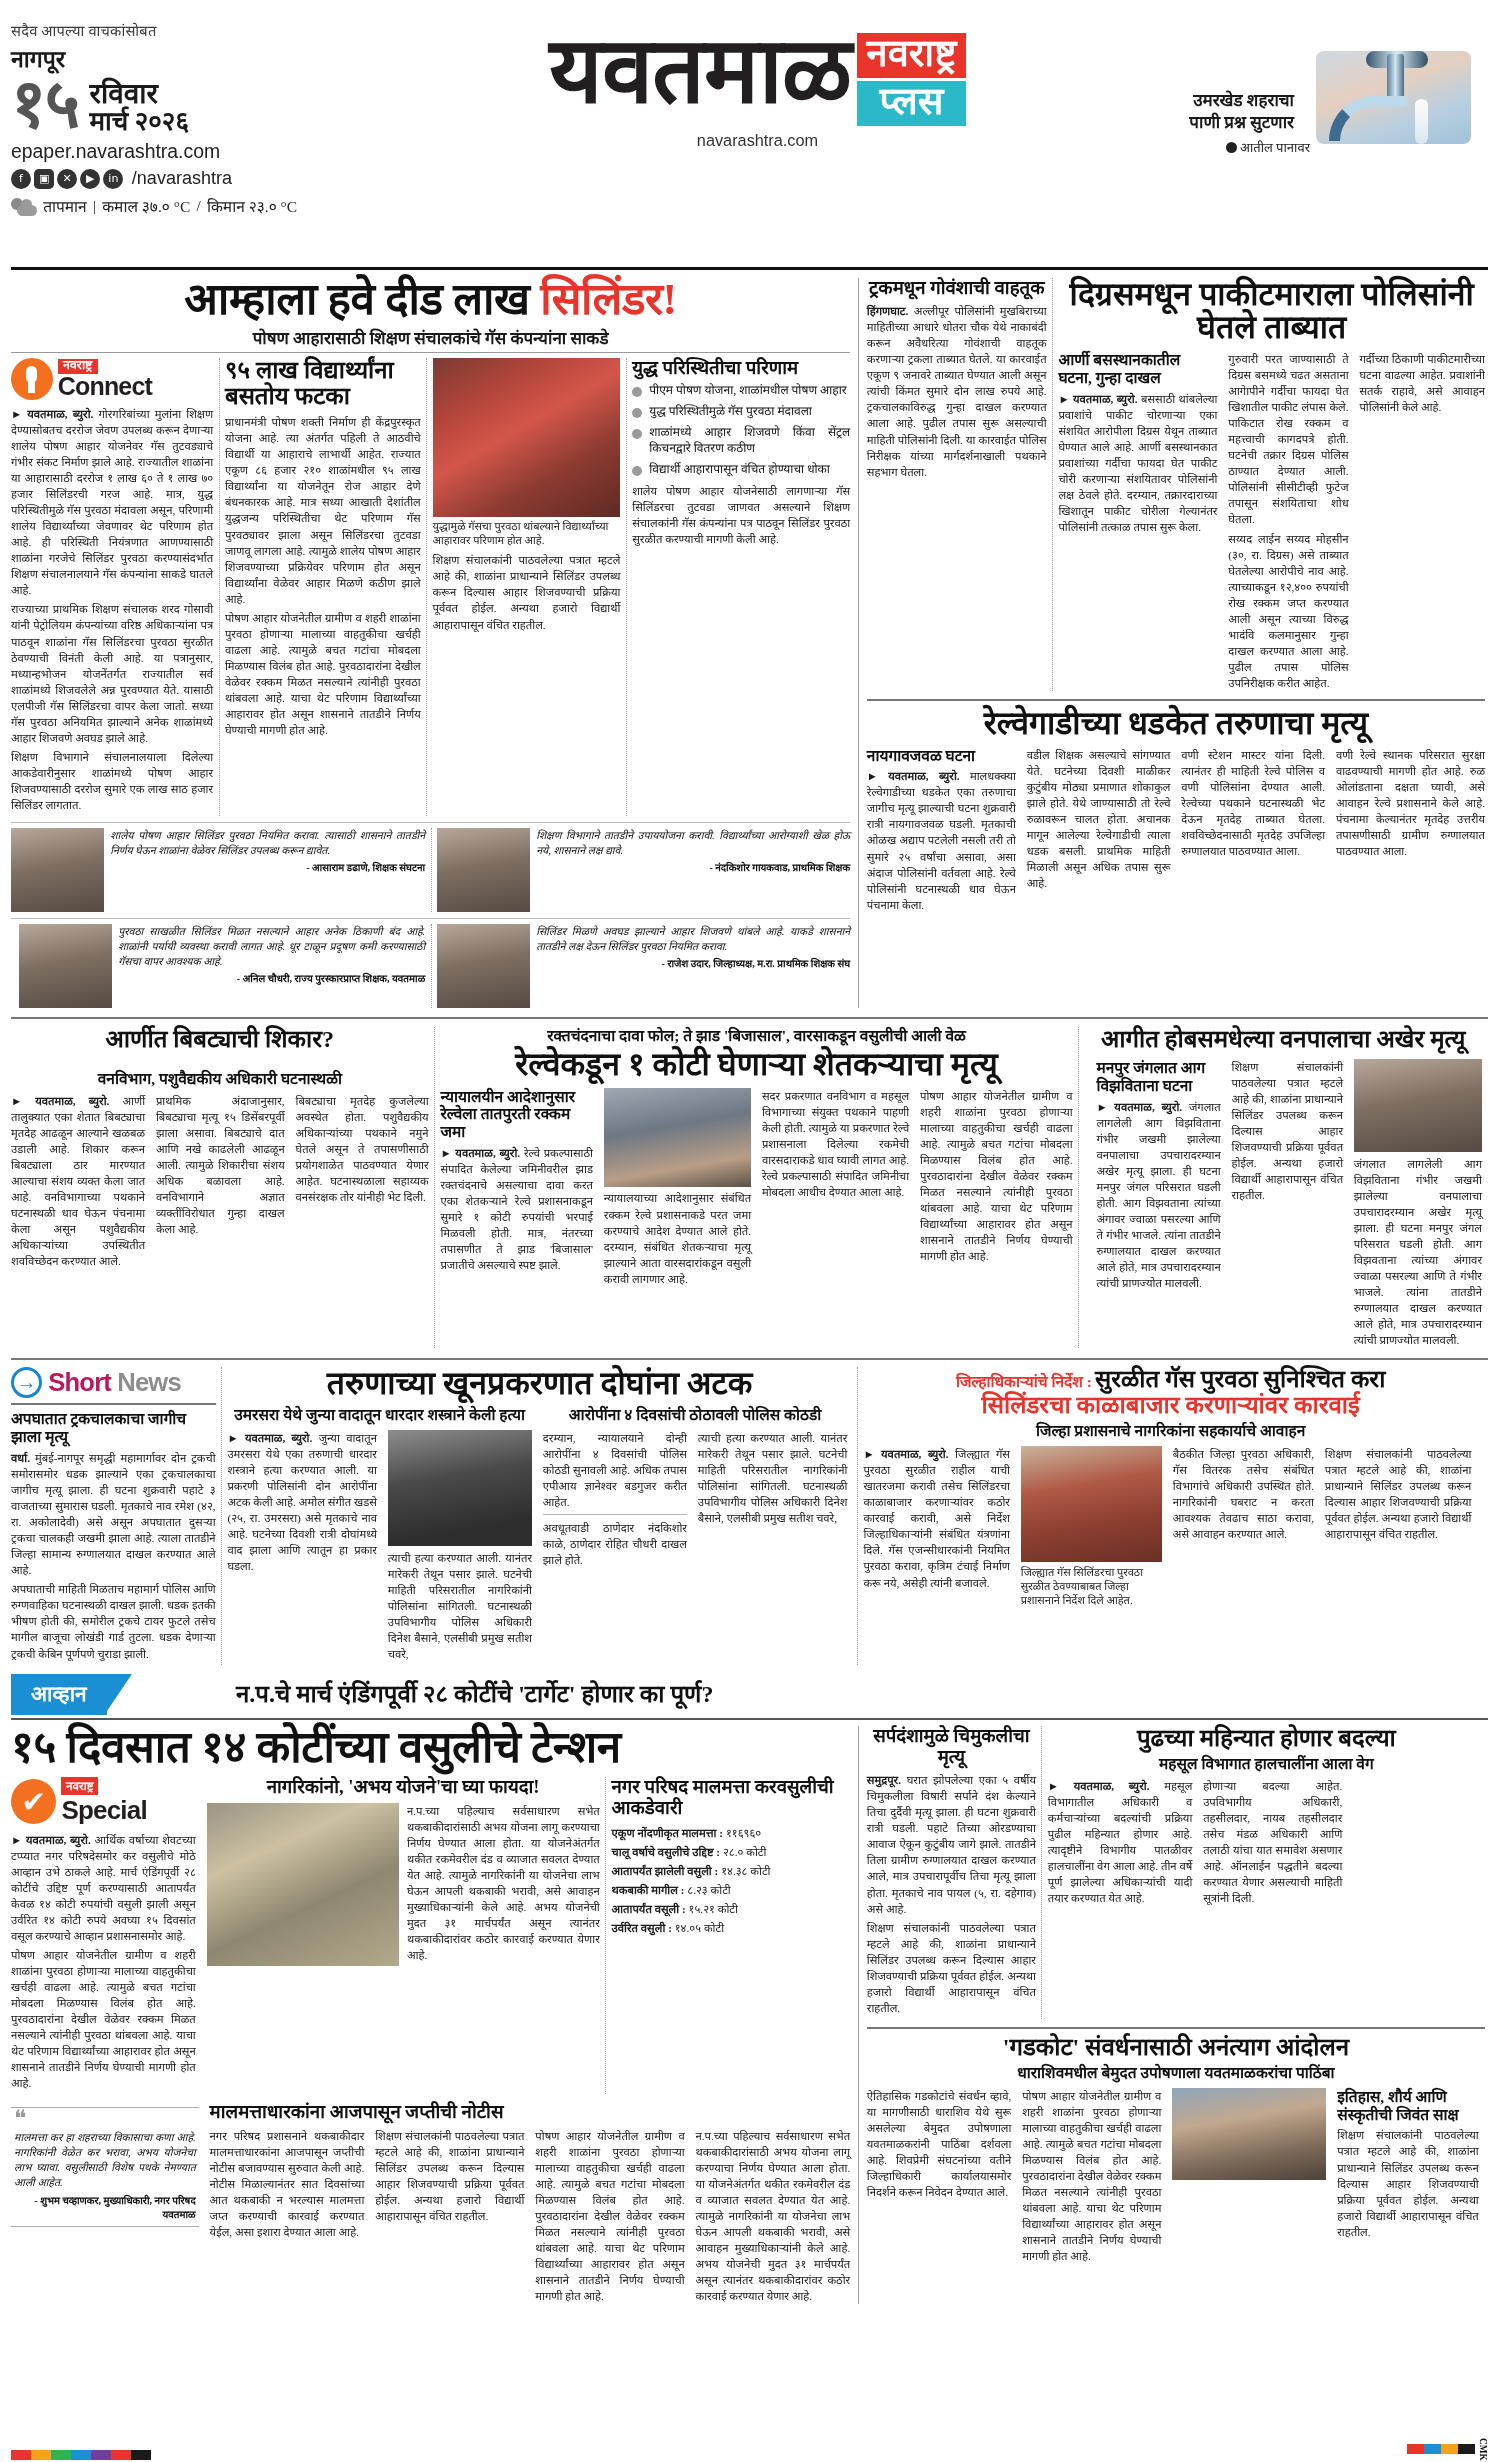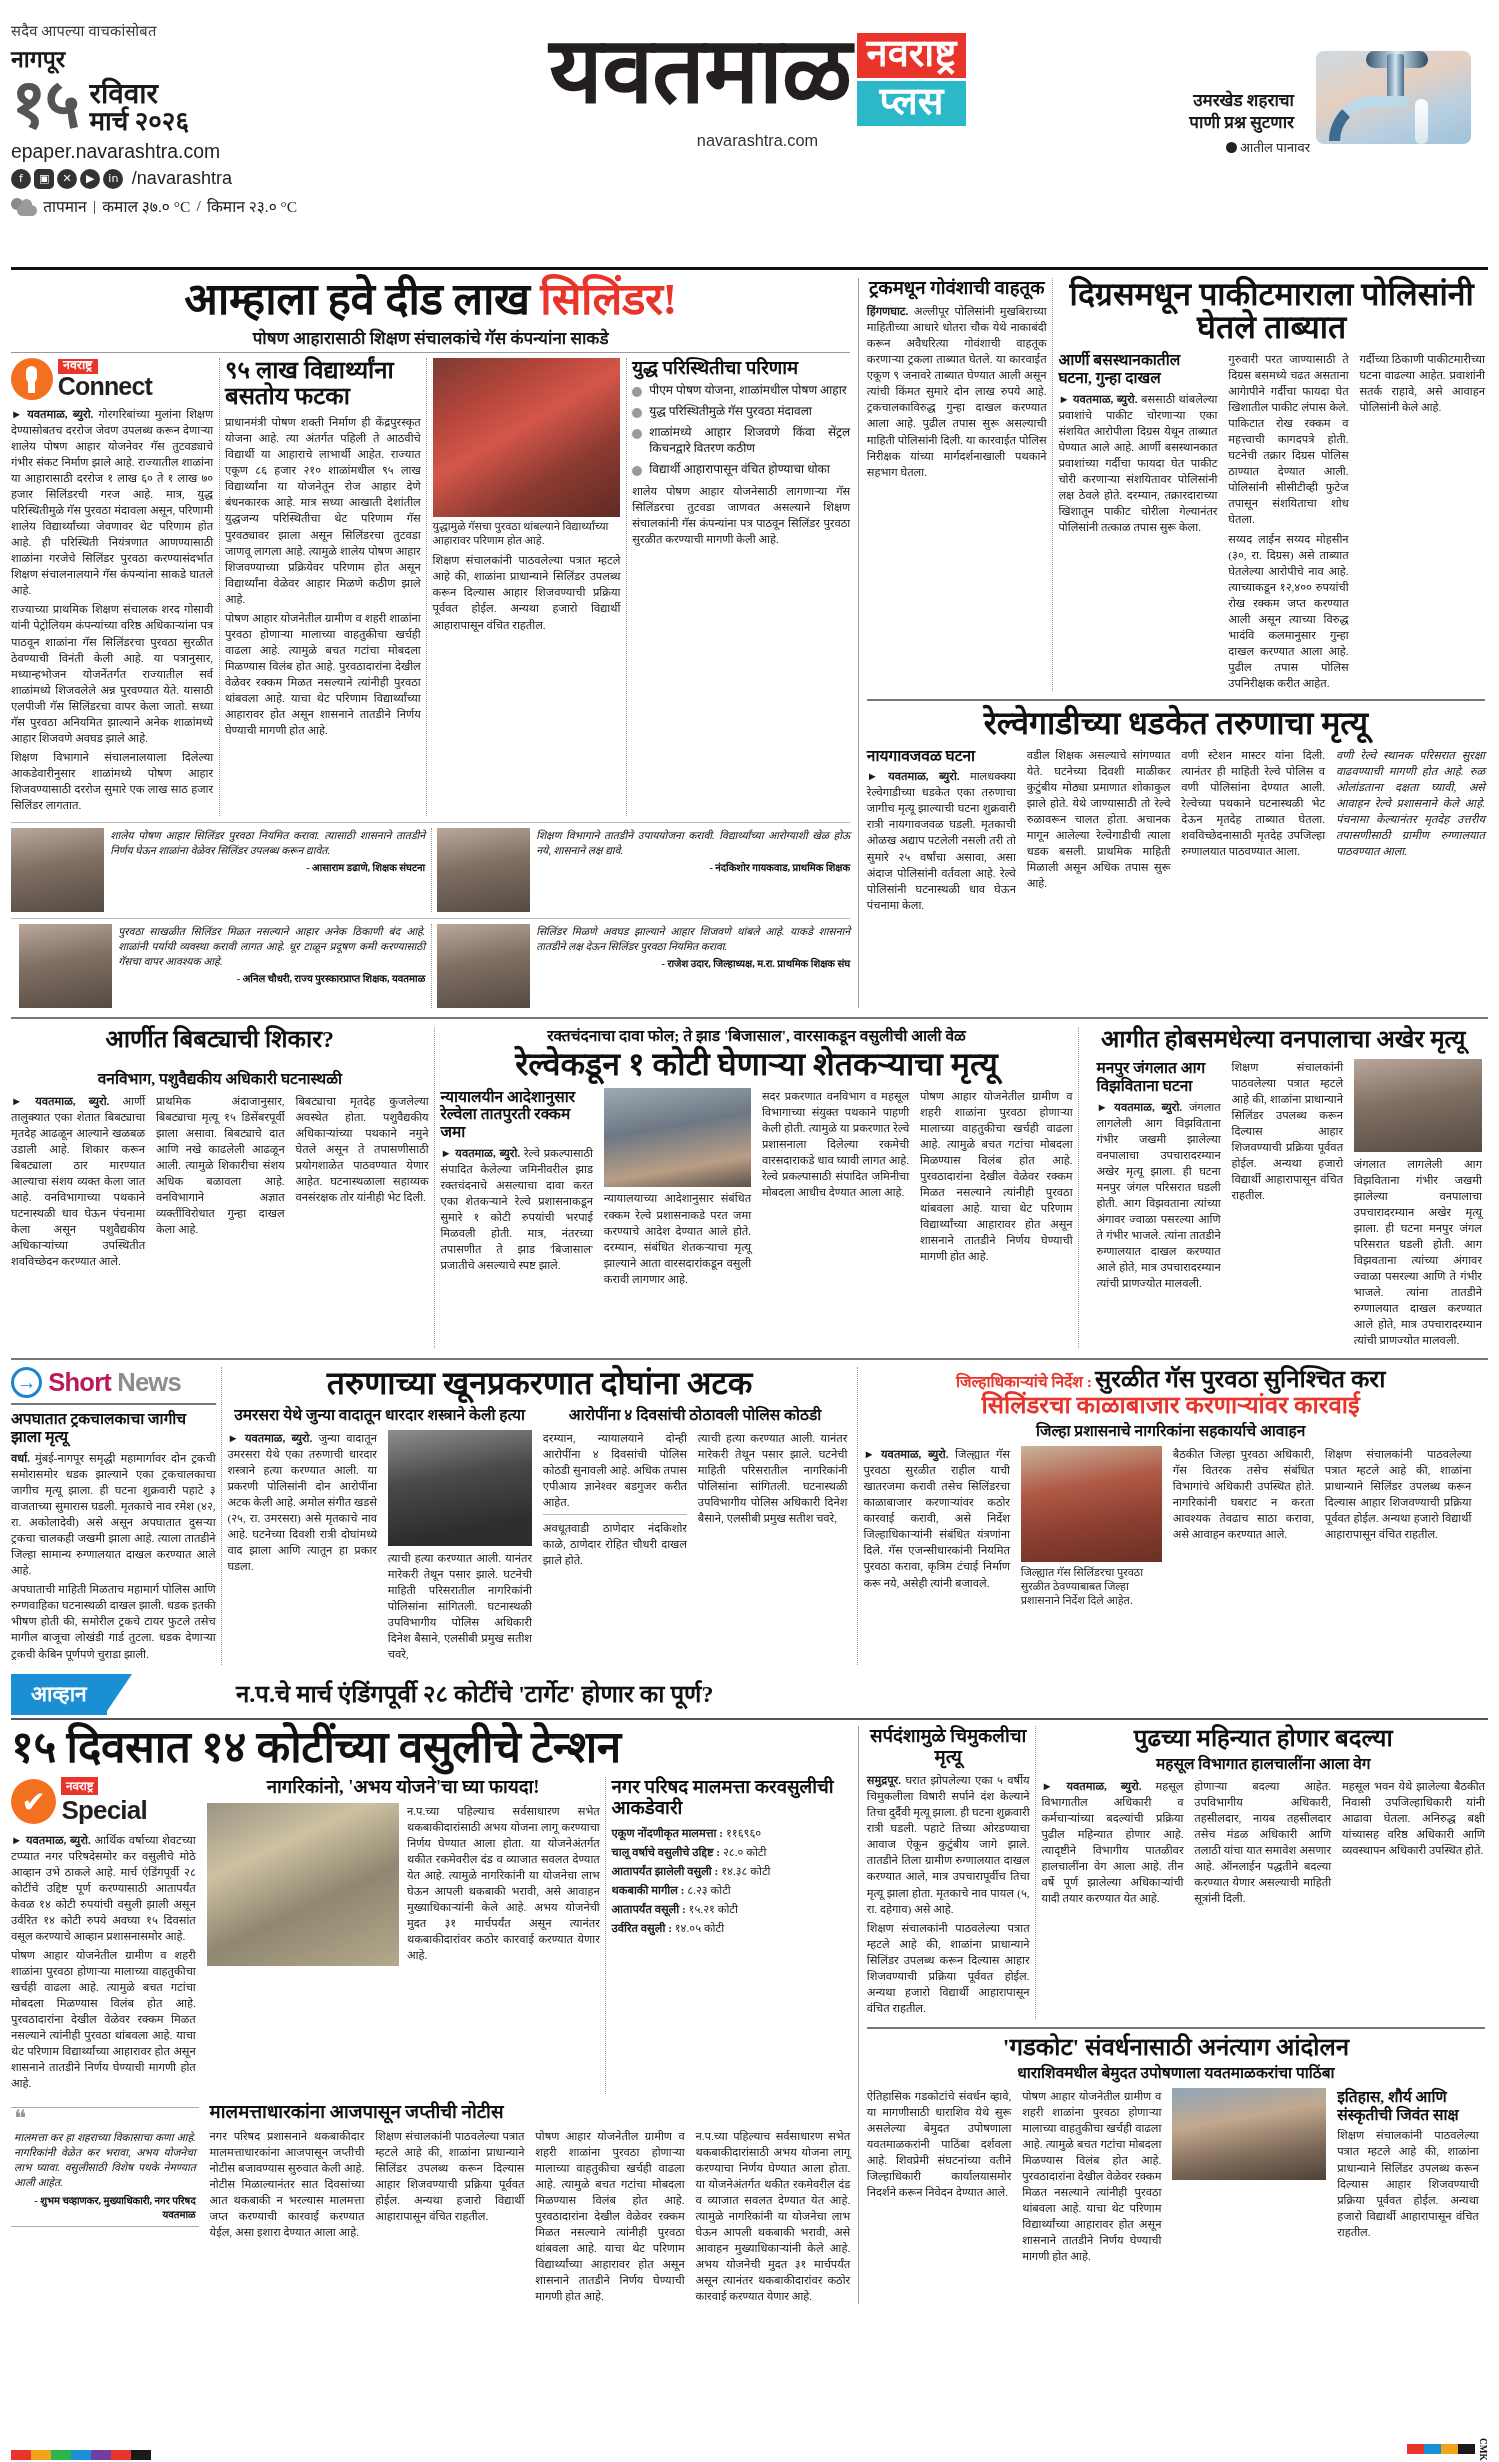--- a/index.html
+++ b/index.html
@@ -336,21 +336,21 @@
             <div class="body-text" style="margin-top:3.9px;">
               <p><span>►</span> <span class="lead-marker">यवतमाळ, ब्युरो.</span> <span>मालधक्क्या रेल्वेगाडीच्या धडकेत एका तरुणाचा जागीच मृत्यू झाल्याची घटना शुक्रवारी रात्री नायगावजवळ घडली. मृतकाची ओळख अद्याप पटलेली नसली तरी तो सुमारे २५ वर्षांचा असावा, असा अंदाज पोलिसांनी वर्तवला आहे. रेल्वे पोलिसांनी घटनास्थळी धाव घेऊन पंचनामा केला.</span></p>
             </div>
           </div>
           <div class="col" style="width:157px;">
             <div class="body-text">वडील शिक्षक असल्याचे सांगण्यात येते. घटनेच्या दिवशी माळीकर कुटुंबीय मोठ्या प्रमाणात शोकाकुल झाले होते. येथे जाण्यासाठी तो रेल्वे रुळावरून चालत होता. अचानक मागून आलेल्या रेल्वेगाडीची त्याला धडक बसली. प्राथमिक माहिती मिळाली असून अधिक तपास सुरू आहे.</div>
           </div>
           <div class="col" style="width:157px;">
             <div class="body-text">वणी स्टेशन मास्टर यांना दिली. त्यानंतर ही माहिती रेल्वे पोलिस व वणी पोलिसांना देण्यात आली. रेल्वेच्या पथकाने घटनास्थळी भेट देऊन मृतदेह ताब्यात घेतला. शवविच्छेदनासाठी मृतदेह उपजिल्हा रुग्णालयात पाठवण्यात आला.</div>
           </div>
-          <div class="col" style="width:157px; padding-right:0;font-style:italic;">
+          <div class="col" style="width:157px; padding-right:0;">
             <div class="body-text">वणी रेल्वे स्थानक परिसरात सुरक्षा वाढवण्याची मागणी होत आहे. रुळ ओलांडताना दक्षता घ्यावी, असे आवाहन रेल्वे प्रशासनाने केले आहे. पंचनामा केल्यानंतर मृतदेह उत्तरीय तपासणीसाठी ग्रामीण रुग्णालयात पाठवण्यात आला.</div>
           </div>
         </div>
       </div>
     </div>
   </div>
 
   <div class="cols" style="margin-top:9.3px; border-top:2.3px solid #777; padding-top:7.8px;">
 
     <div class="col" style="width:423px; padding-left:0;">
@@ -586,23 +586,20 @@
           <div class="hl-xs" style="text-align:center; margin-top:3.1px;">महसूल विभागात हालचालींना आला वेग</div>
           <div class="cols" style="margin-top:5.4px;">
             <div class="col" style="width:150px;padding-left:0;">
               <div class="body-text">
                 <p><span>►</span> <span class="lead-marker">यवतमाळ, ब्युरो.</span> <span>महसूल विभागातील अधिकारी व कर्मचाऱ्यांच्या बदल्यांची प्रक्रिया पुढील महिन्यात होणार आहे. त्यादृष्टीने विभागीय पातळीवर हालचालींना वेग आला आहे. तीन वर्षे पूर्ण झालेल्या अधिकाऱ्यांची यादी तयार करण्यात येत आहे.</span></p>
               </div>
             </div>
             <div class="col" style="width:150px;">
               <div class="body-text">होणाऱ्या बदल्या आहेत. उपविभागीय अधिकारी, तहसीलदार, नायब तहसीलदार तसेच मंडळ अधिकारी आणि तलाठी यांचा यात समावेश असणार आहे. ऑनलाईन पद्धतीने बदल्या करण्यात येणार असल्याची माहिती सूत्रांनी दिली.</div>
             </div>
-            <div class="col" style="width:151px;padding-right:0;">
-              <div class="body-text">महसूल भवन येथे झालेल्या बैठकीत निवासी उपजिल्हाधिकारी यांनी आढावा घेतला. अनिरुद्ध बक्षी यांच्यासह वरिष्ठ अधिकारी आणि व्यवस्थापन अधिकारी उपस्थित होते.</div>
-            </div>
           </div>
         </div>
       </div>
 
       <div style="margin-top:7.8px; border-top:2.3px solid #777; padding-top:6.2px;">
         <div class="hl-md" style="text-align:center;">'गडकोट' संवर्धनासाठी अनंत्याग आंदोलन</div>
         <div class="hl-xs" style="text-align:center; margin-top:3.1px;">धाराशिवमधील बेमुदत उपोषणाला यवतमाळकरांचा पाठिंबा</div>
         <div class="cols" style="margin-top:6.2px;">
           <div class="col" style="width:150px;padding-left:0;">
             <div class="body-text">ऐतिहासिक गडकोटांचे संवर्धन व्हावे, या मागणीसाठी धाराशिव येथे सुरू असलेल्या बेमुदत उपोषणाला यवतमाळकरांनी पाठिंबा दर्शवला आहे. शिवप्रेमी संघटनांच्या वतीने जिल्हाधिकारी कार्यालयासमोर निदर्शने करून निवेदन देण्यात आले.</div>

